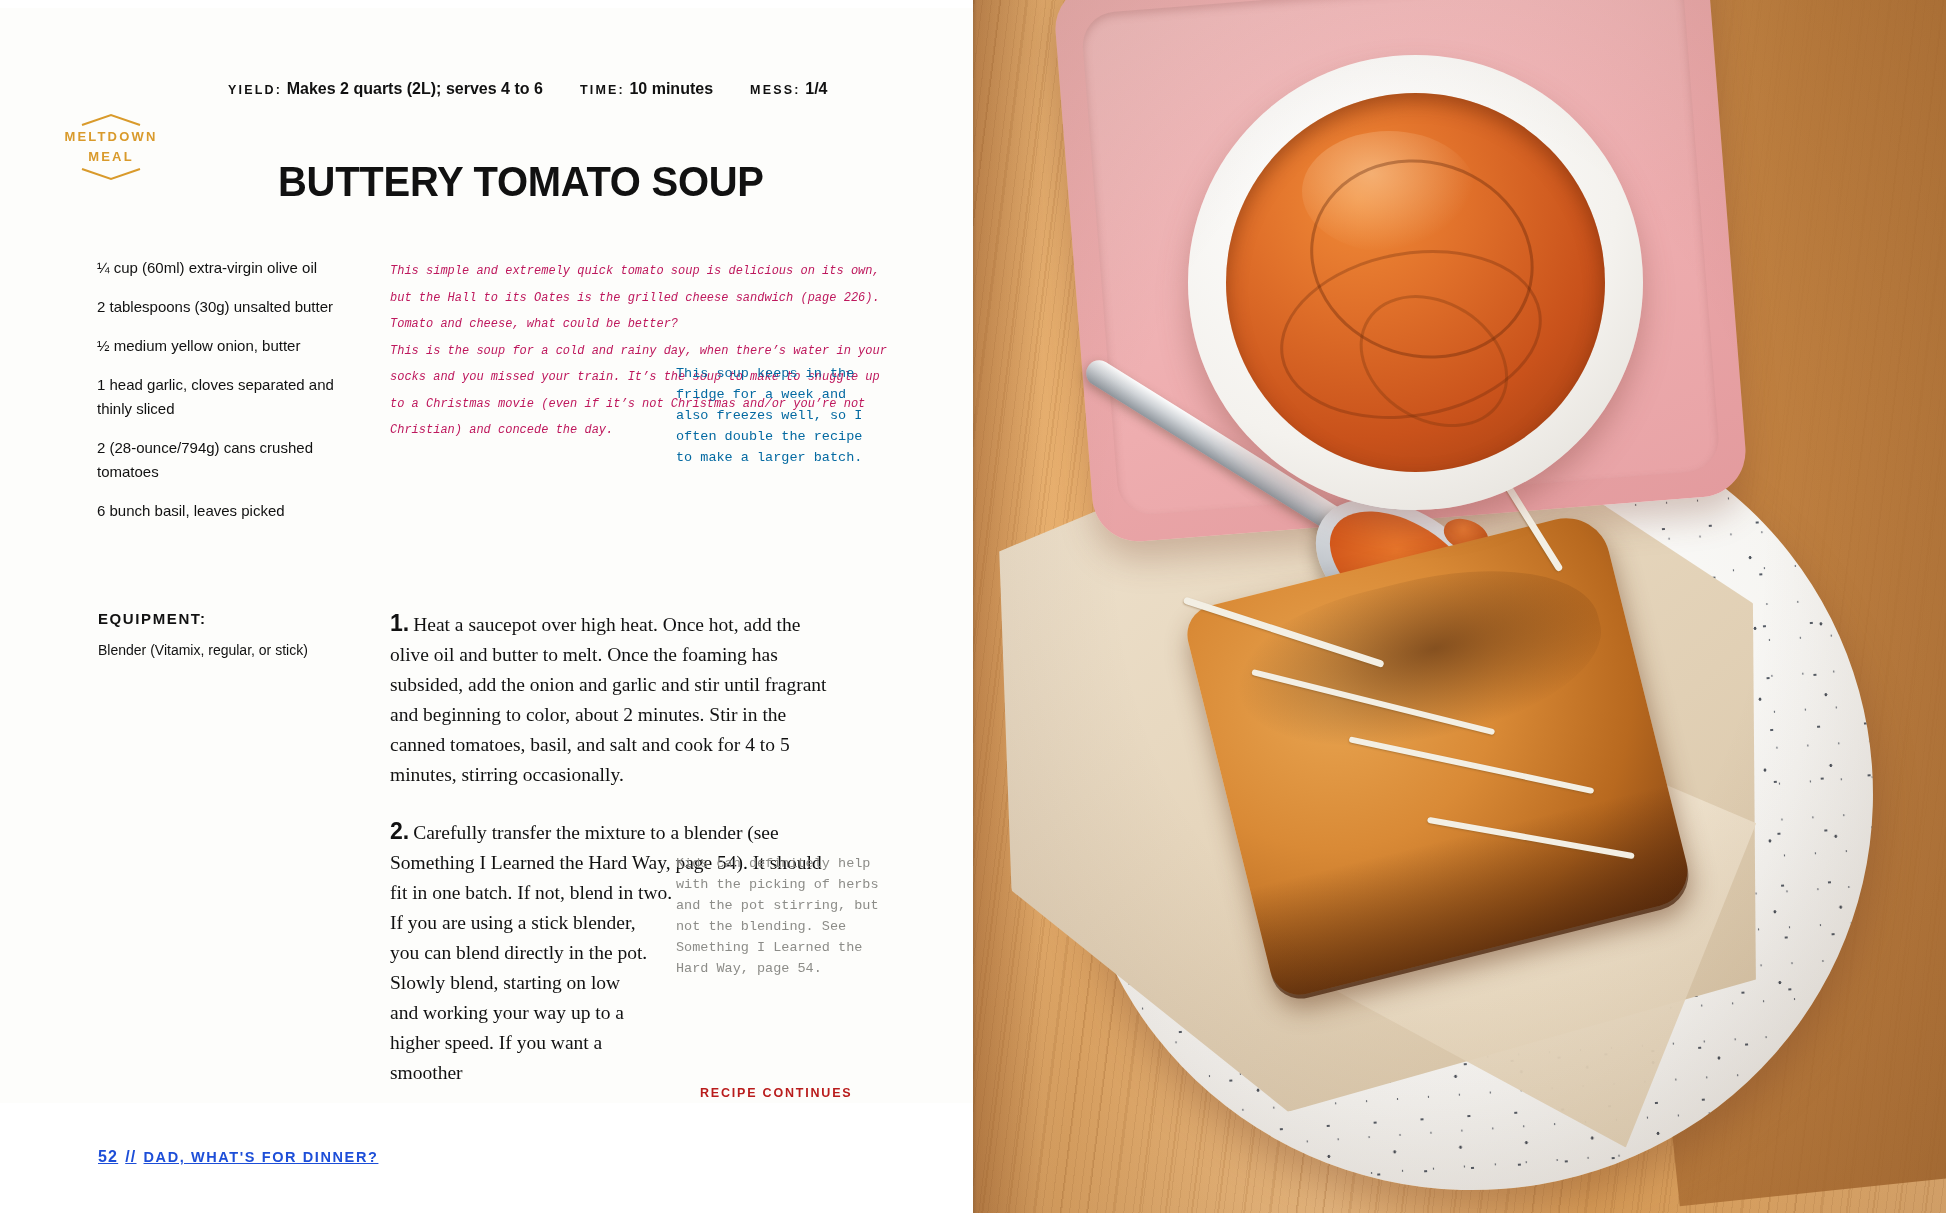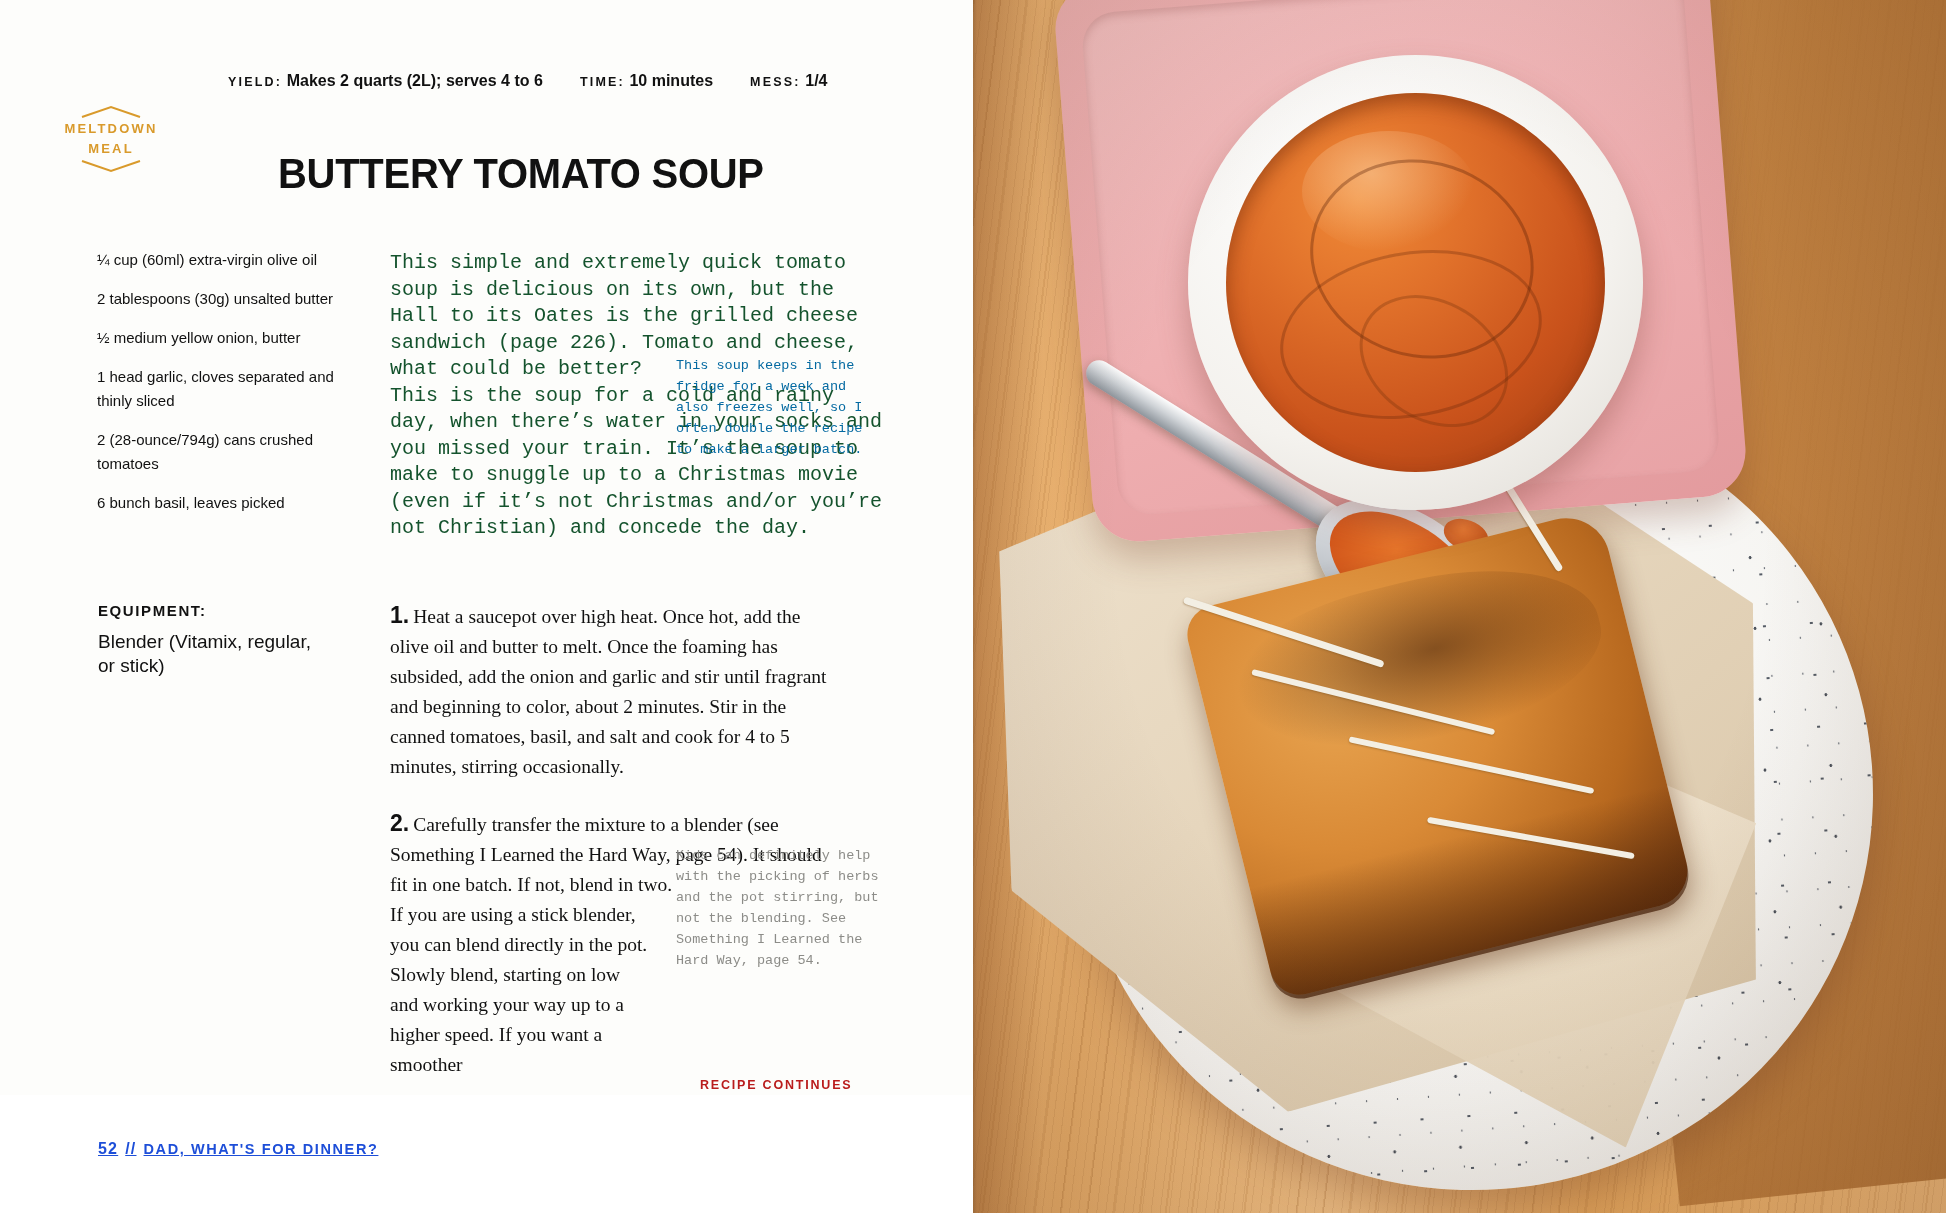--- a/index.html
+++ b/index.html
@@ -20,20 +20,21 @@
     height: 1213px;
   }
 
   
   .page-left {
     position: relative;
     width: 973px;
     height: 1095px;
     background: #fdfdfb;
     box-sizing: border-box;
+    margin-top: 8px;
   }
 
   .meta-line {
     position: absolute;
     left: 228px;
     top: 72px;
     font-family: "Liberation Sans", sans-serif;
     font-size: 14.5px;
     letter-spacing: 0.5px;
     white-space: nowrap;
@@ -113,35 +114,36 @@
     font-size: 15px;
     letter-spacing: 1.6px;
     color: #111;
   }
   .equipment-body {
     position: absolute;
     left: 98px;
     top: 630px;
     width: 235px;
     font-family: "Liberation Sans", sans-serif;
-    font-size: 19px;
+    font-size: 14px;
     line-height: 24px;
     color: #111;
   }
 
   
   .intro {
     position: absolute;
     left: 390px;
     top: 250px;
     width: 500px;
     font-family: "Liberation Mono", monospace;
-    font-size: 20px;
+    font-size: 12px;
     line-height: 26.5px;
-    color: #14532d;
+    color: #be185d;
+    font-style: italic;
   }
   .intro p { margin: 0; }
   .intro .para2 { margin-top: 0px; }
 
   .sidenote1 {
     position: absolute;
     left: 676px;
     top: 355px;
     width: 205px;
     font-family: "Liberation Mono", monospace;

